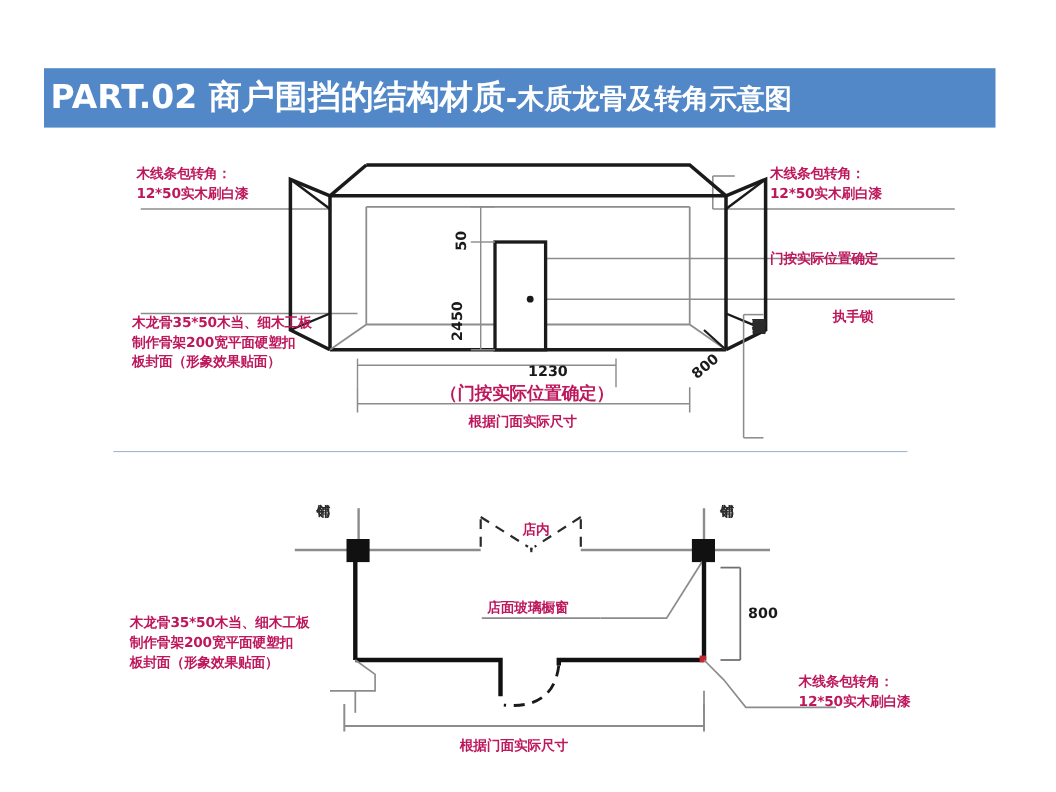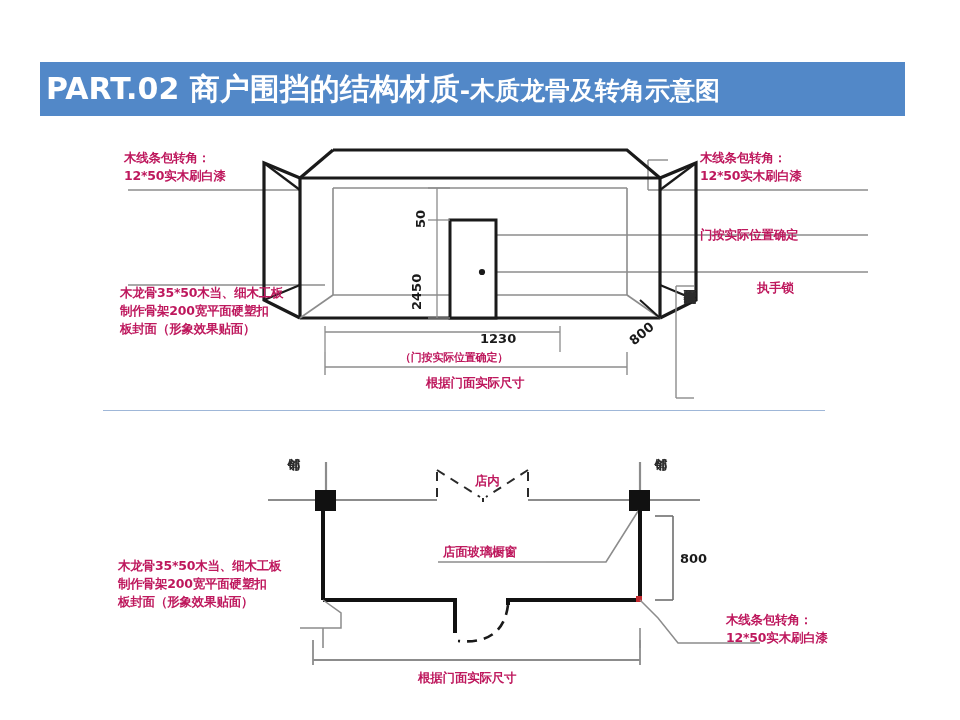--- a/index.html
+++ b/index.html
@@ -61,21 +61,21 @@
   .anno {
     position: absolute;
     font-size: 12.5px;
     line-height: 16px;
     color: #be185d;
     white-space: nowrap;
     font-weight: bold;
     letter-spacing: -0.2px;
     text-align: right;
   }
-  .anno.small { font-size: 11px; }
+  .anno.small { font-size: 16px; }
 
   .vtext {
     position: absolute;
     font-size: 12.5px;
     font-weight: bold;
     color: #2b2b2b;
     white-space: nowrap;
     writing-mode: vertical-rl;
     text-orientation: upright;
     letter-spacing: 0px;

